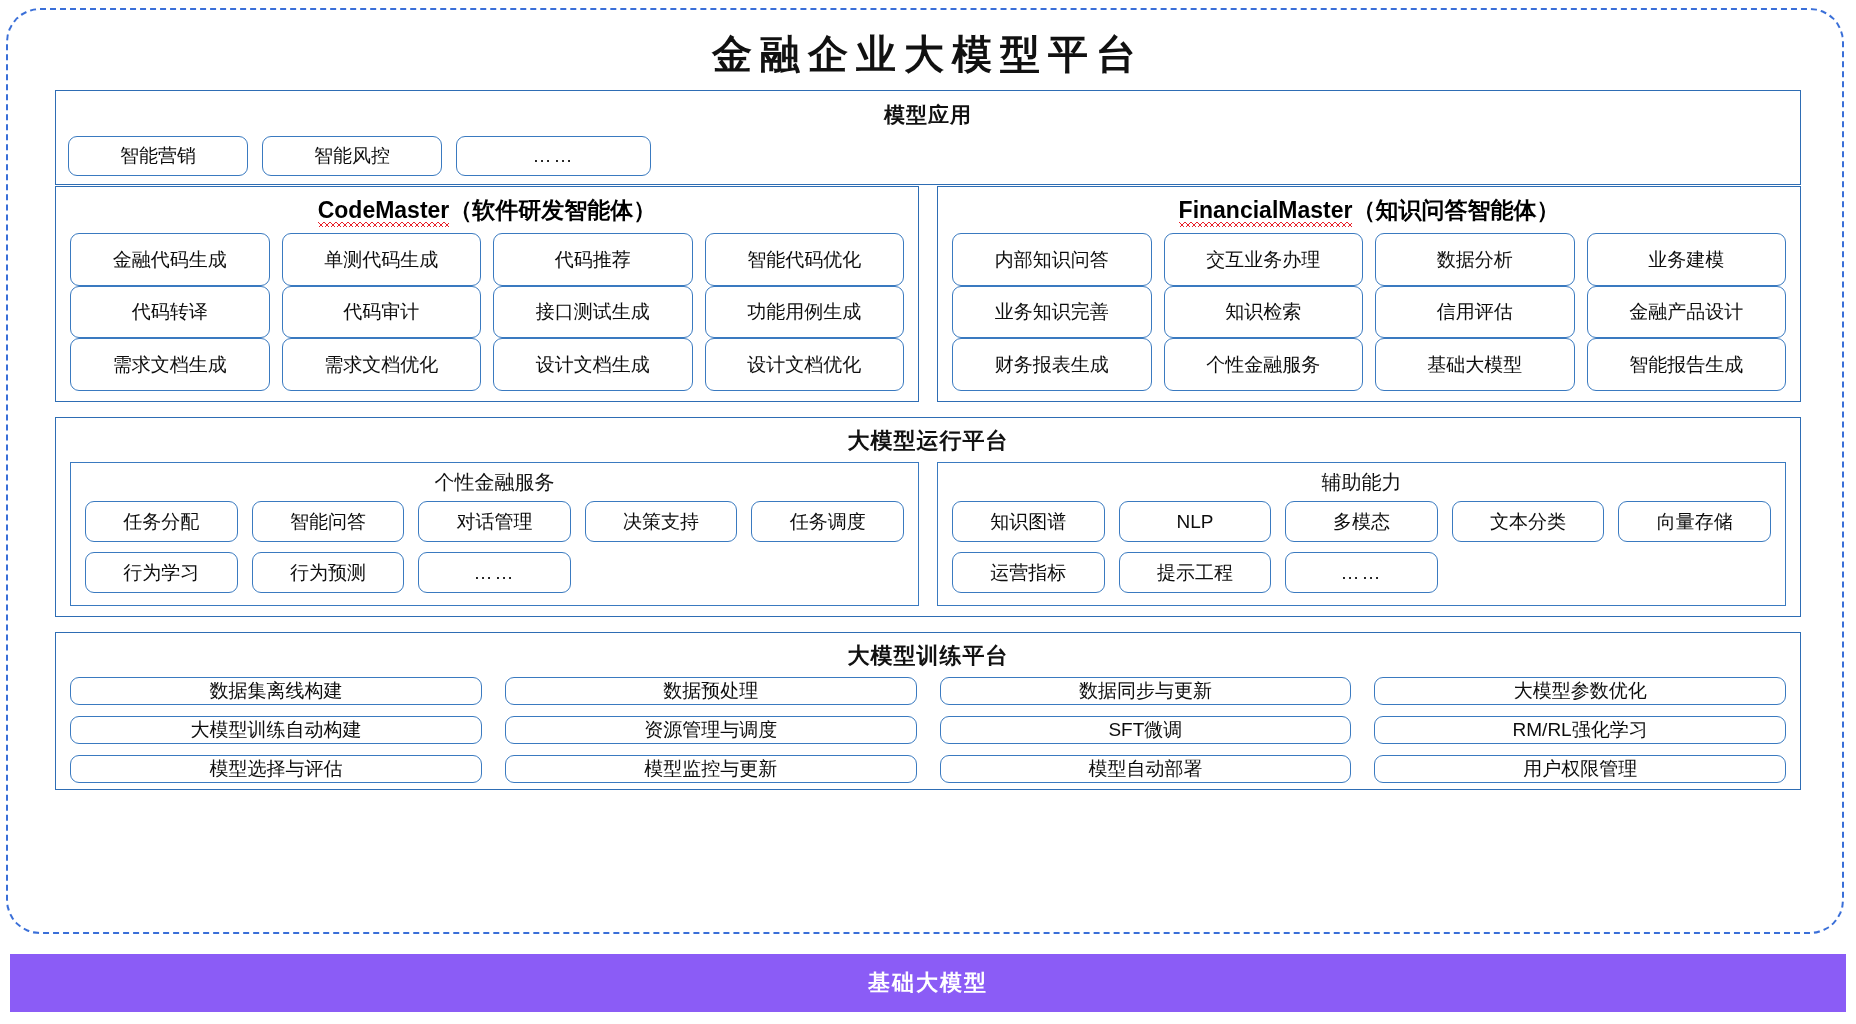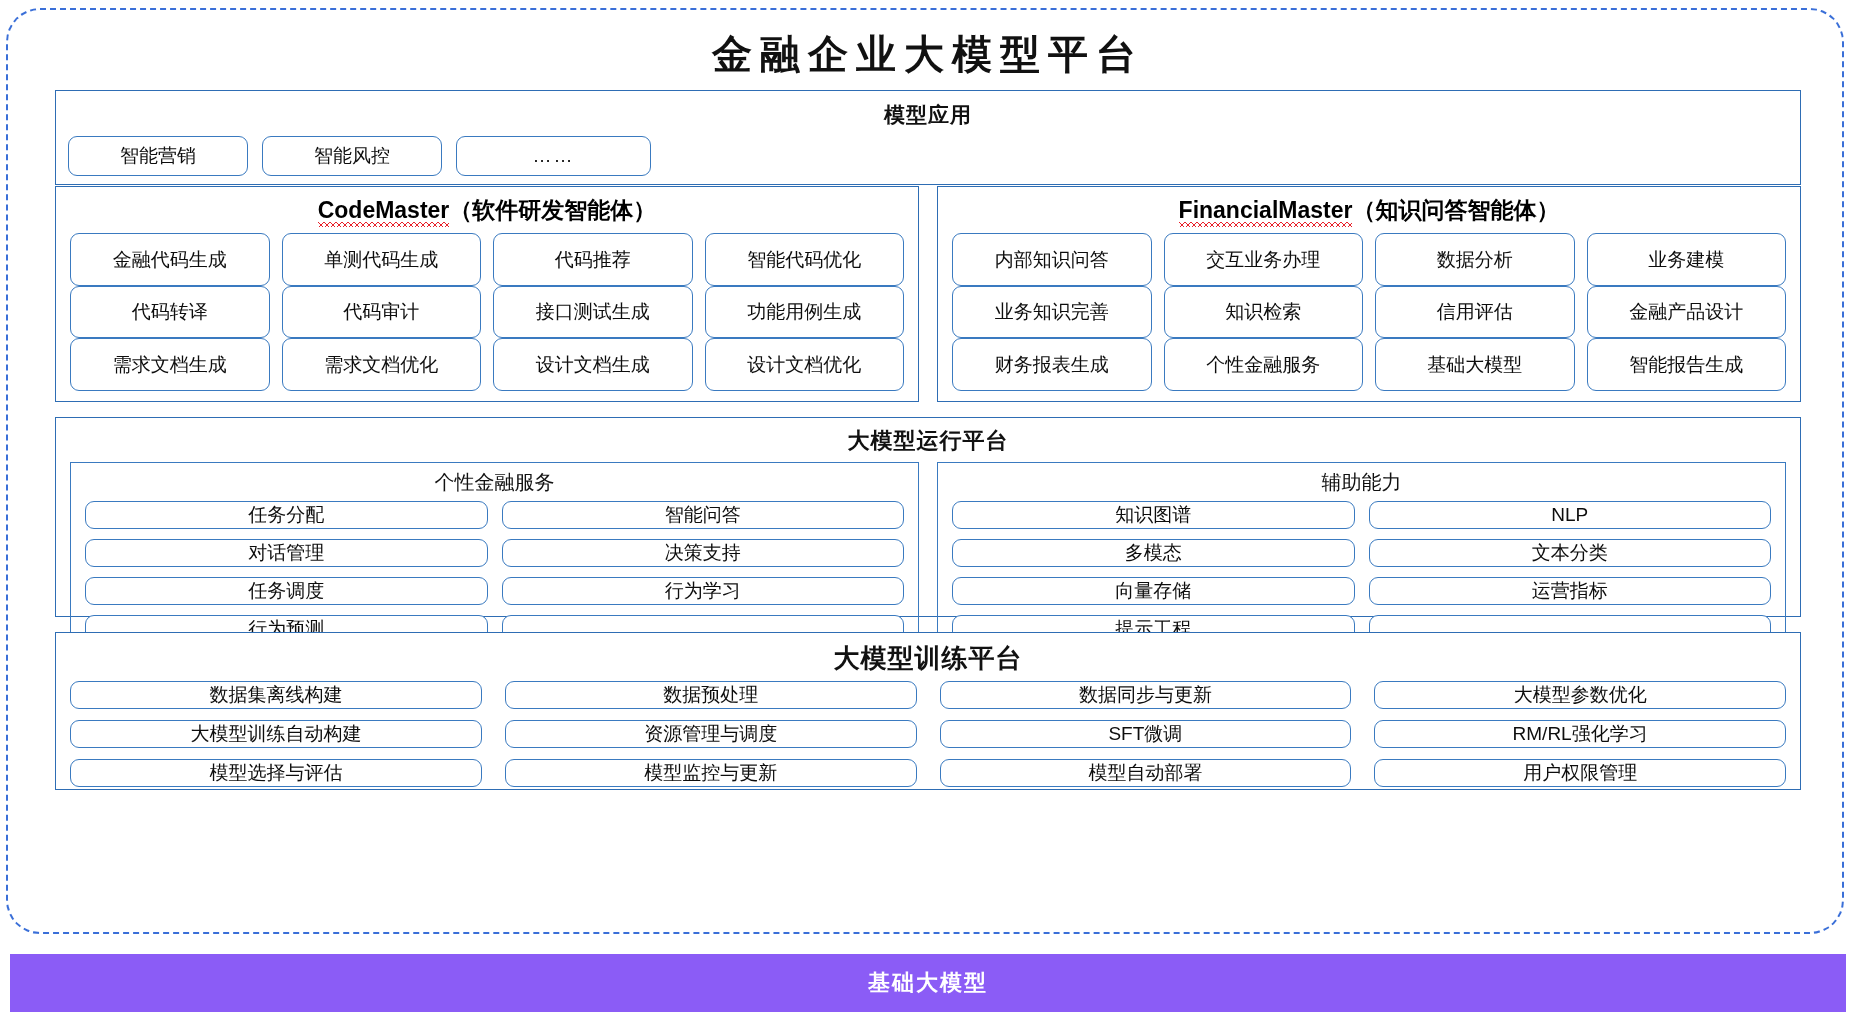--- a/index.html
+++ b/index.html
@@ -183,35 +183,35 @@
   .subpanel-title {
     text-align: center;
     font-size: 20px;
     font-weight: 400;
     color: #111111;
     margin: 3px 0 9px 0;
     line-height: 1;
   }
   .sub-grid {
     display: grid;
-    grid-template-columns: repeat(2, 1fr);
+    grid-template-columns: repeat(5, 1fr);
     gap: 10px 14px;
     flex: 1;
   }
   .sub-grid .pill { height: 100%; font-size: 19px; }
   .dots { letter-spacing: 2px; }
 
   
   .sec-train {
     height: 158px;
     padding: 8px 14px 12px 14px;
     display: flex;
     flex-direction: column;
   }
-  .sec-train > .panel-title { margin: 4px 0 10px 0; font-size: 26px; }
+  .sec-train > .panel-title { margin: 4px 0 10px 0; font-size: 22px; }
   .train-grid {
     display: grid;
     grid-template-columns: repeat(4, 1fr);
     gap: 11px 23px;
     flex: 1;
   }
   .train-grid .pill { height: 100%; font-size: 19px; }
 
   
   .footer-bar {

